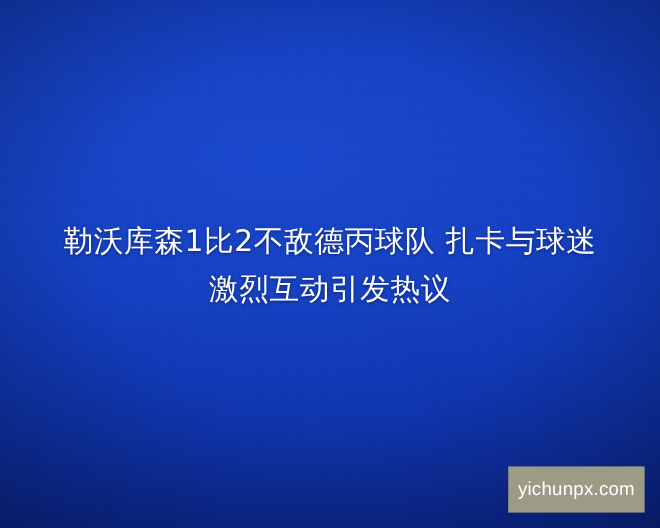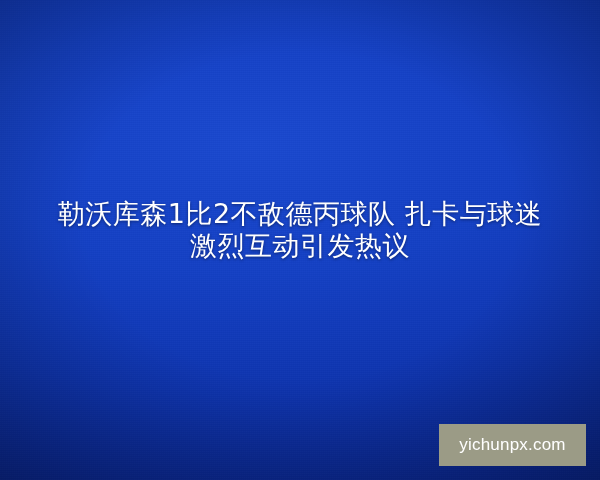--- a/index.html
+++ b/index.html
@@ -39,32 +39,32 @@
     pointer-events: none;
   }
   .headline {
     position: absolute;
     left: 0;
     right: 0;
     top: 198px;
     text-align: center;
     color: #ffffff;
     font-size: 27px;
-    line-height: 32px;
+    line-height: 44px;
     letter-spacing: 0.5px;
     font-family: "DejaVu Sans", "Liberation Sans", sans-serif;
     text-shadow: 0 1px 3px rgba(0,0,0,0.45);
     padding: 0 30px;
     white-space: pre-line;
   }
   .watermark {
     position: absolute;
     right: 14px;
     bottom: 14px;
-    width: 147px;
+    width: 124px;
     height: 42px;
     background: #9b9b86;
     display: flex;
     align-items: center;
     justify-content: center;
     margin-left: 12px;
   }
   .watermark-text {
     color: #ffffff;
     font-size: 17px;

